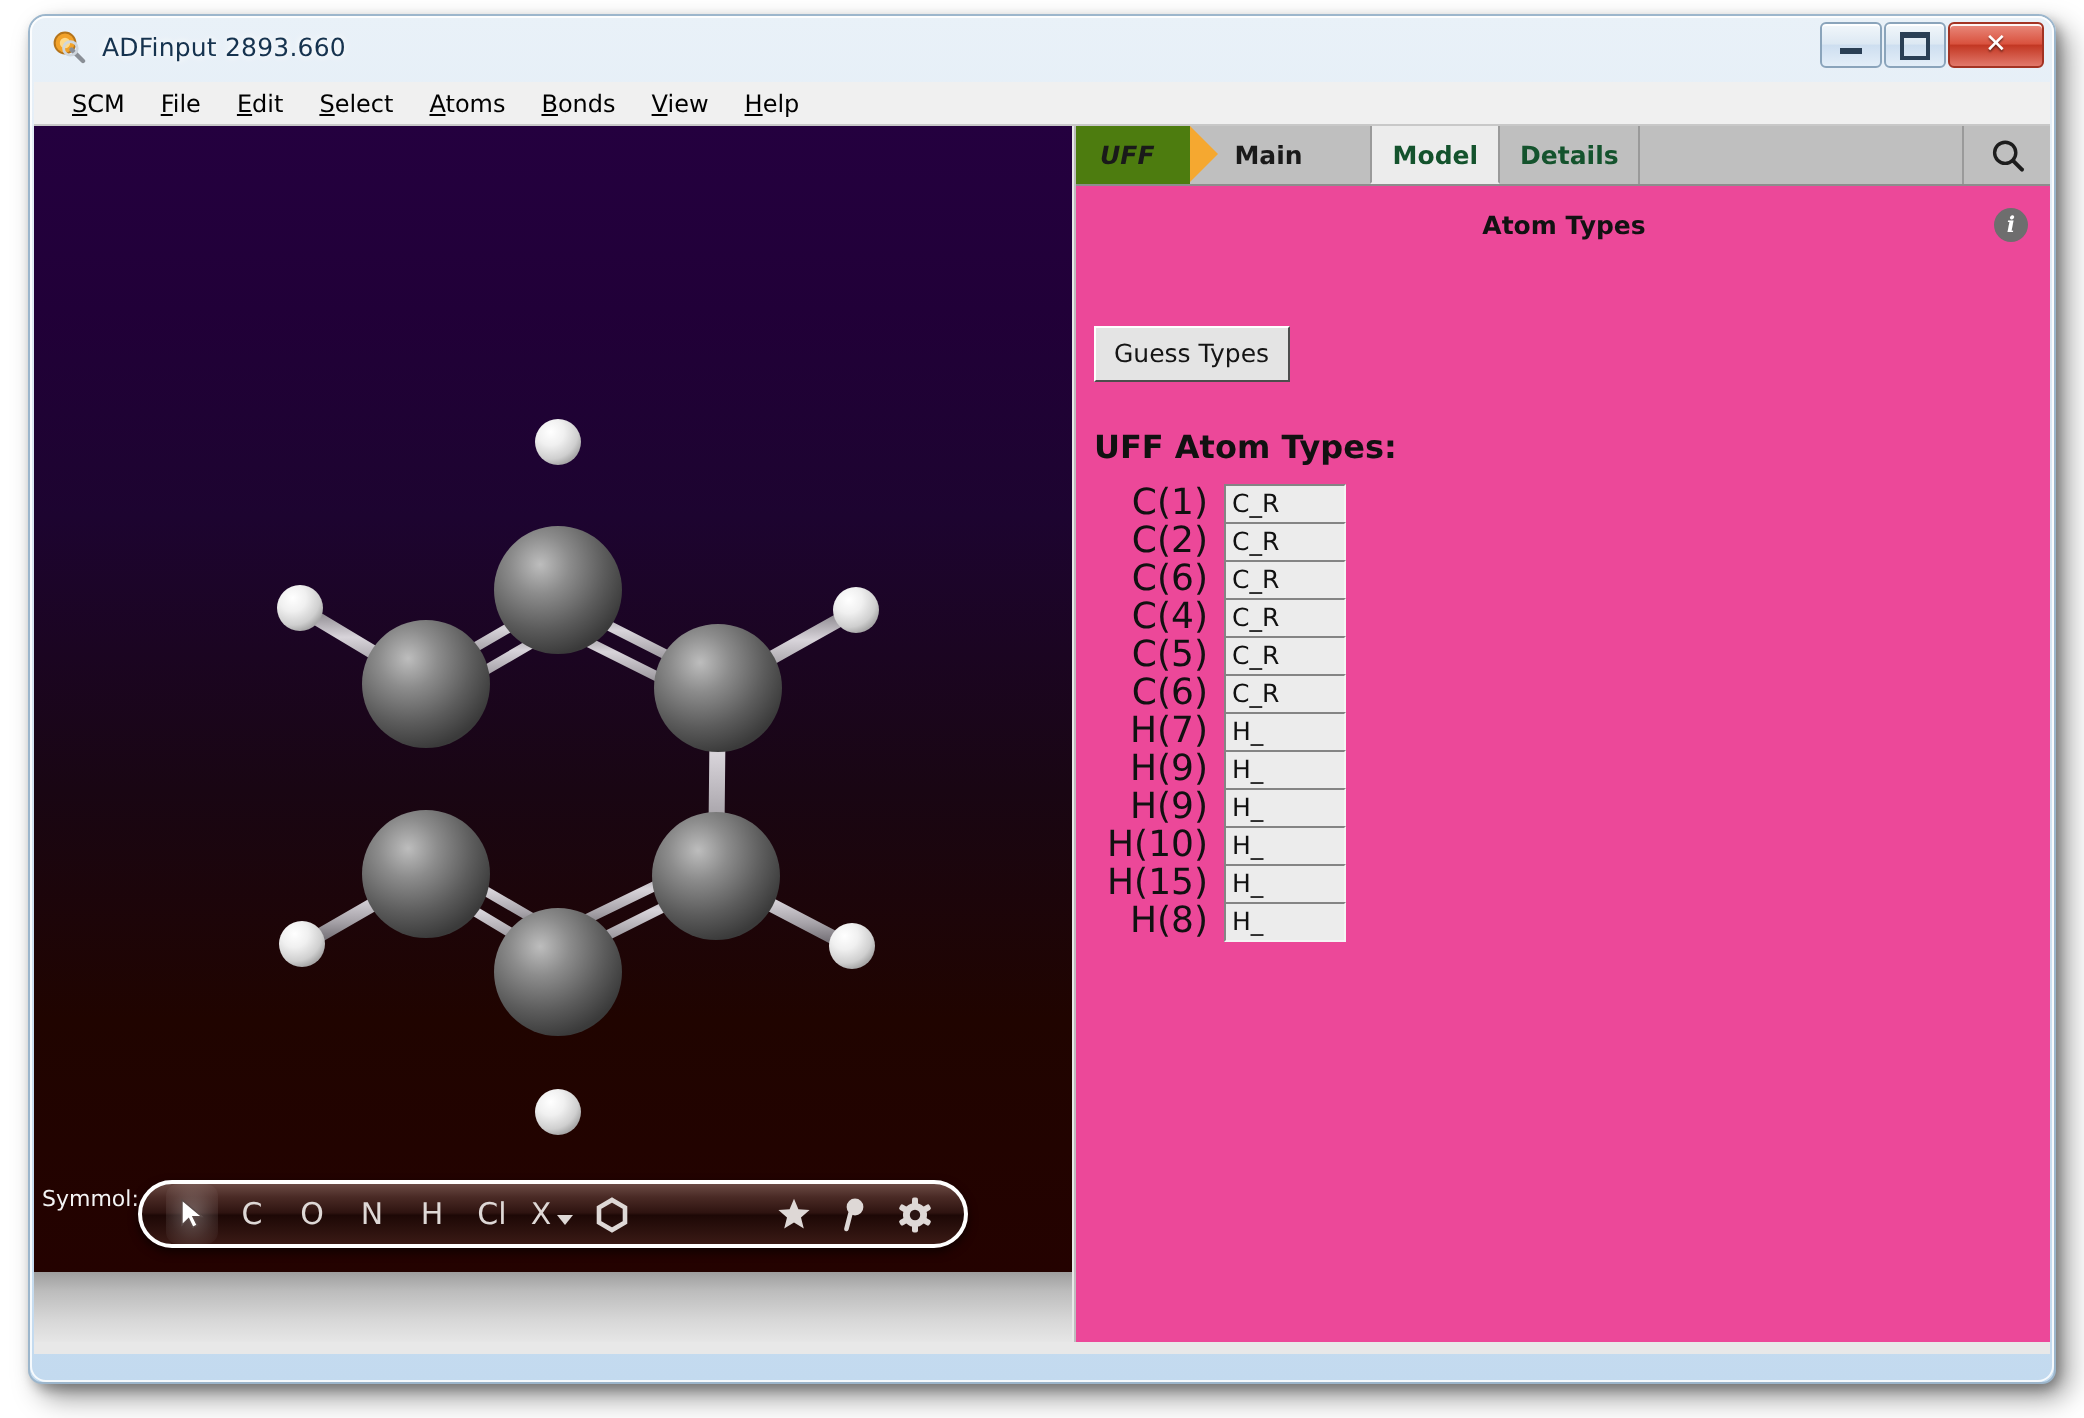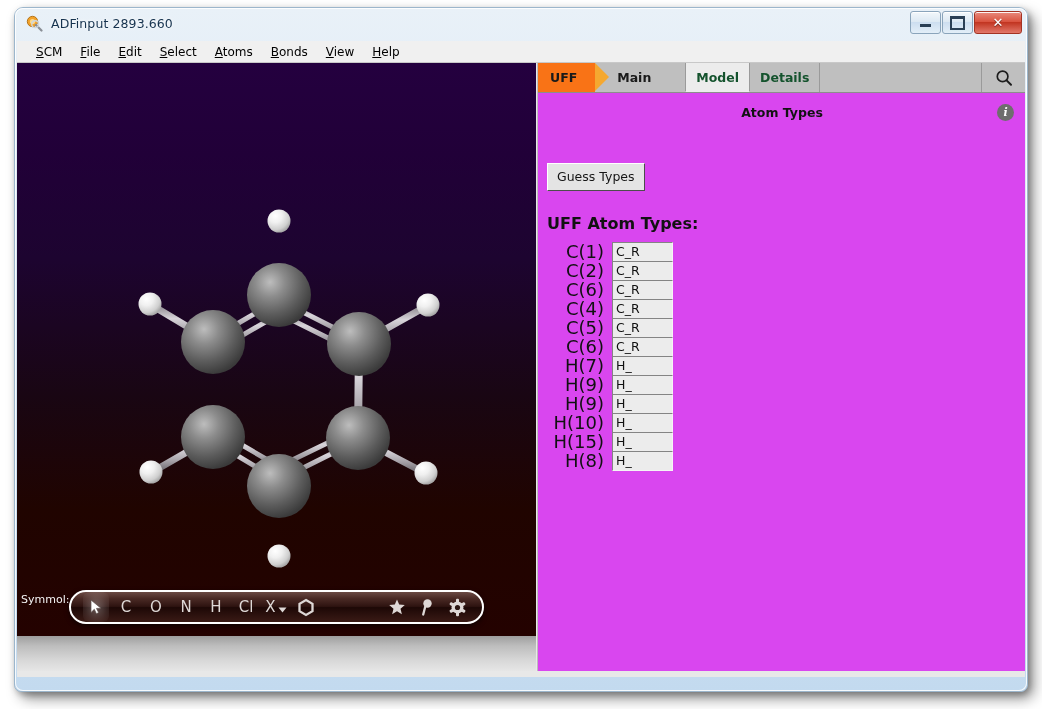--- a/index.html
+++ b/index.html
@@ -197,21 +197,21 @@
   .arrow-tab {
     position: relative;
     display: flex; align-items: center;
     padding: 0 18px 0 12px;
     font-size: 12.5px;
     font-weight: bold;
     color: #1a1a1a;
     height: 100%;
     box-sizing: border-box;
   }
-  .arrow-tab.uff { background: #f97316; }
+  .arrow-tab.uff { background: #4d7c0f; font-style: italic; }
   .arrow-tab.uff::after {
     content: ""; position: absolute; right: -14px; top: 0;
     border-top: 14.5px solid transparent;
     border-bottom: 14.5px solid transparent;
     border-left: 14px solid #f5a830;
     z-index: 3;
   }
   .arrow-tab.main { background: #bfbfbf; padding-left: 22px; }
   .arrow-tab.main::after {
     content: ""; position: absolute; right: -14px; top: 0;
@@ -235,21 +235,21 @@
   .flat-tab.active { background: #ececec; border-bottom: 1px solid #ececec; margin-bottom: -1px; }
   .flat-tab.inactive { background: #bfbfbf; margin-left: 0; border-left: none; }
   .tab-spacer { flex: 1 1 auto; background: #bfbfbf; }
   .search-tab {
     width: 44px;
     background: #bfbfbf;
     display: flex; align-items: center; justify-content: center;
     border-left: 1px solid #9a9a9a;
   }
 
-  .panel-body { position: relative; padding: 0; height: 578px; background: #d946ef; }
+  .panel-body { position: relative; padding: 0; height: 578px; background: #ec4899; }
   .panel-heading {
     text-align: center;
     font-size: 12.5px;
     font-weight: bold;
     color: #121212;
     padding-top: 12px;
   }
   .info-icon {
     position: absolute;
     right: 12px; top: 11px;

